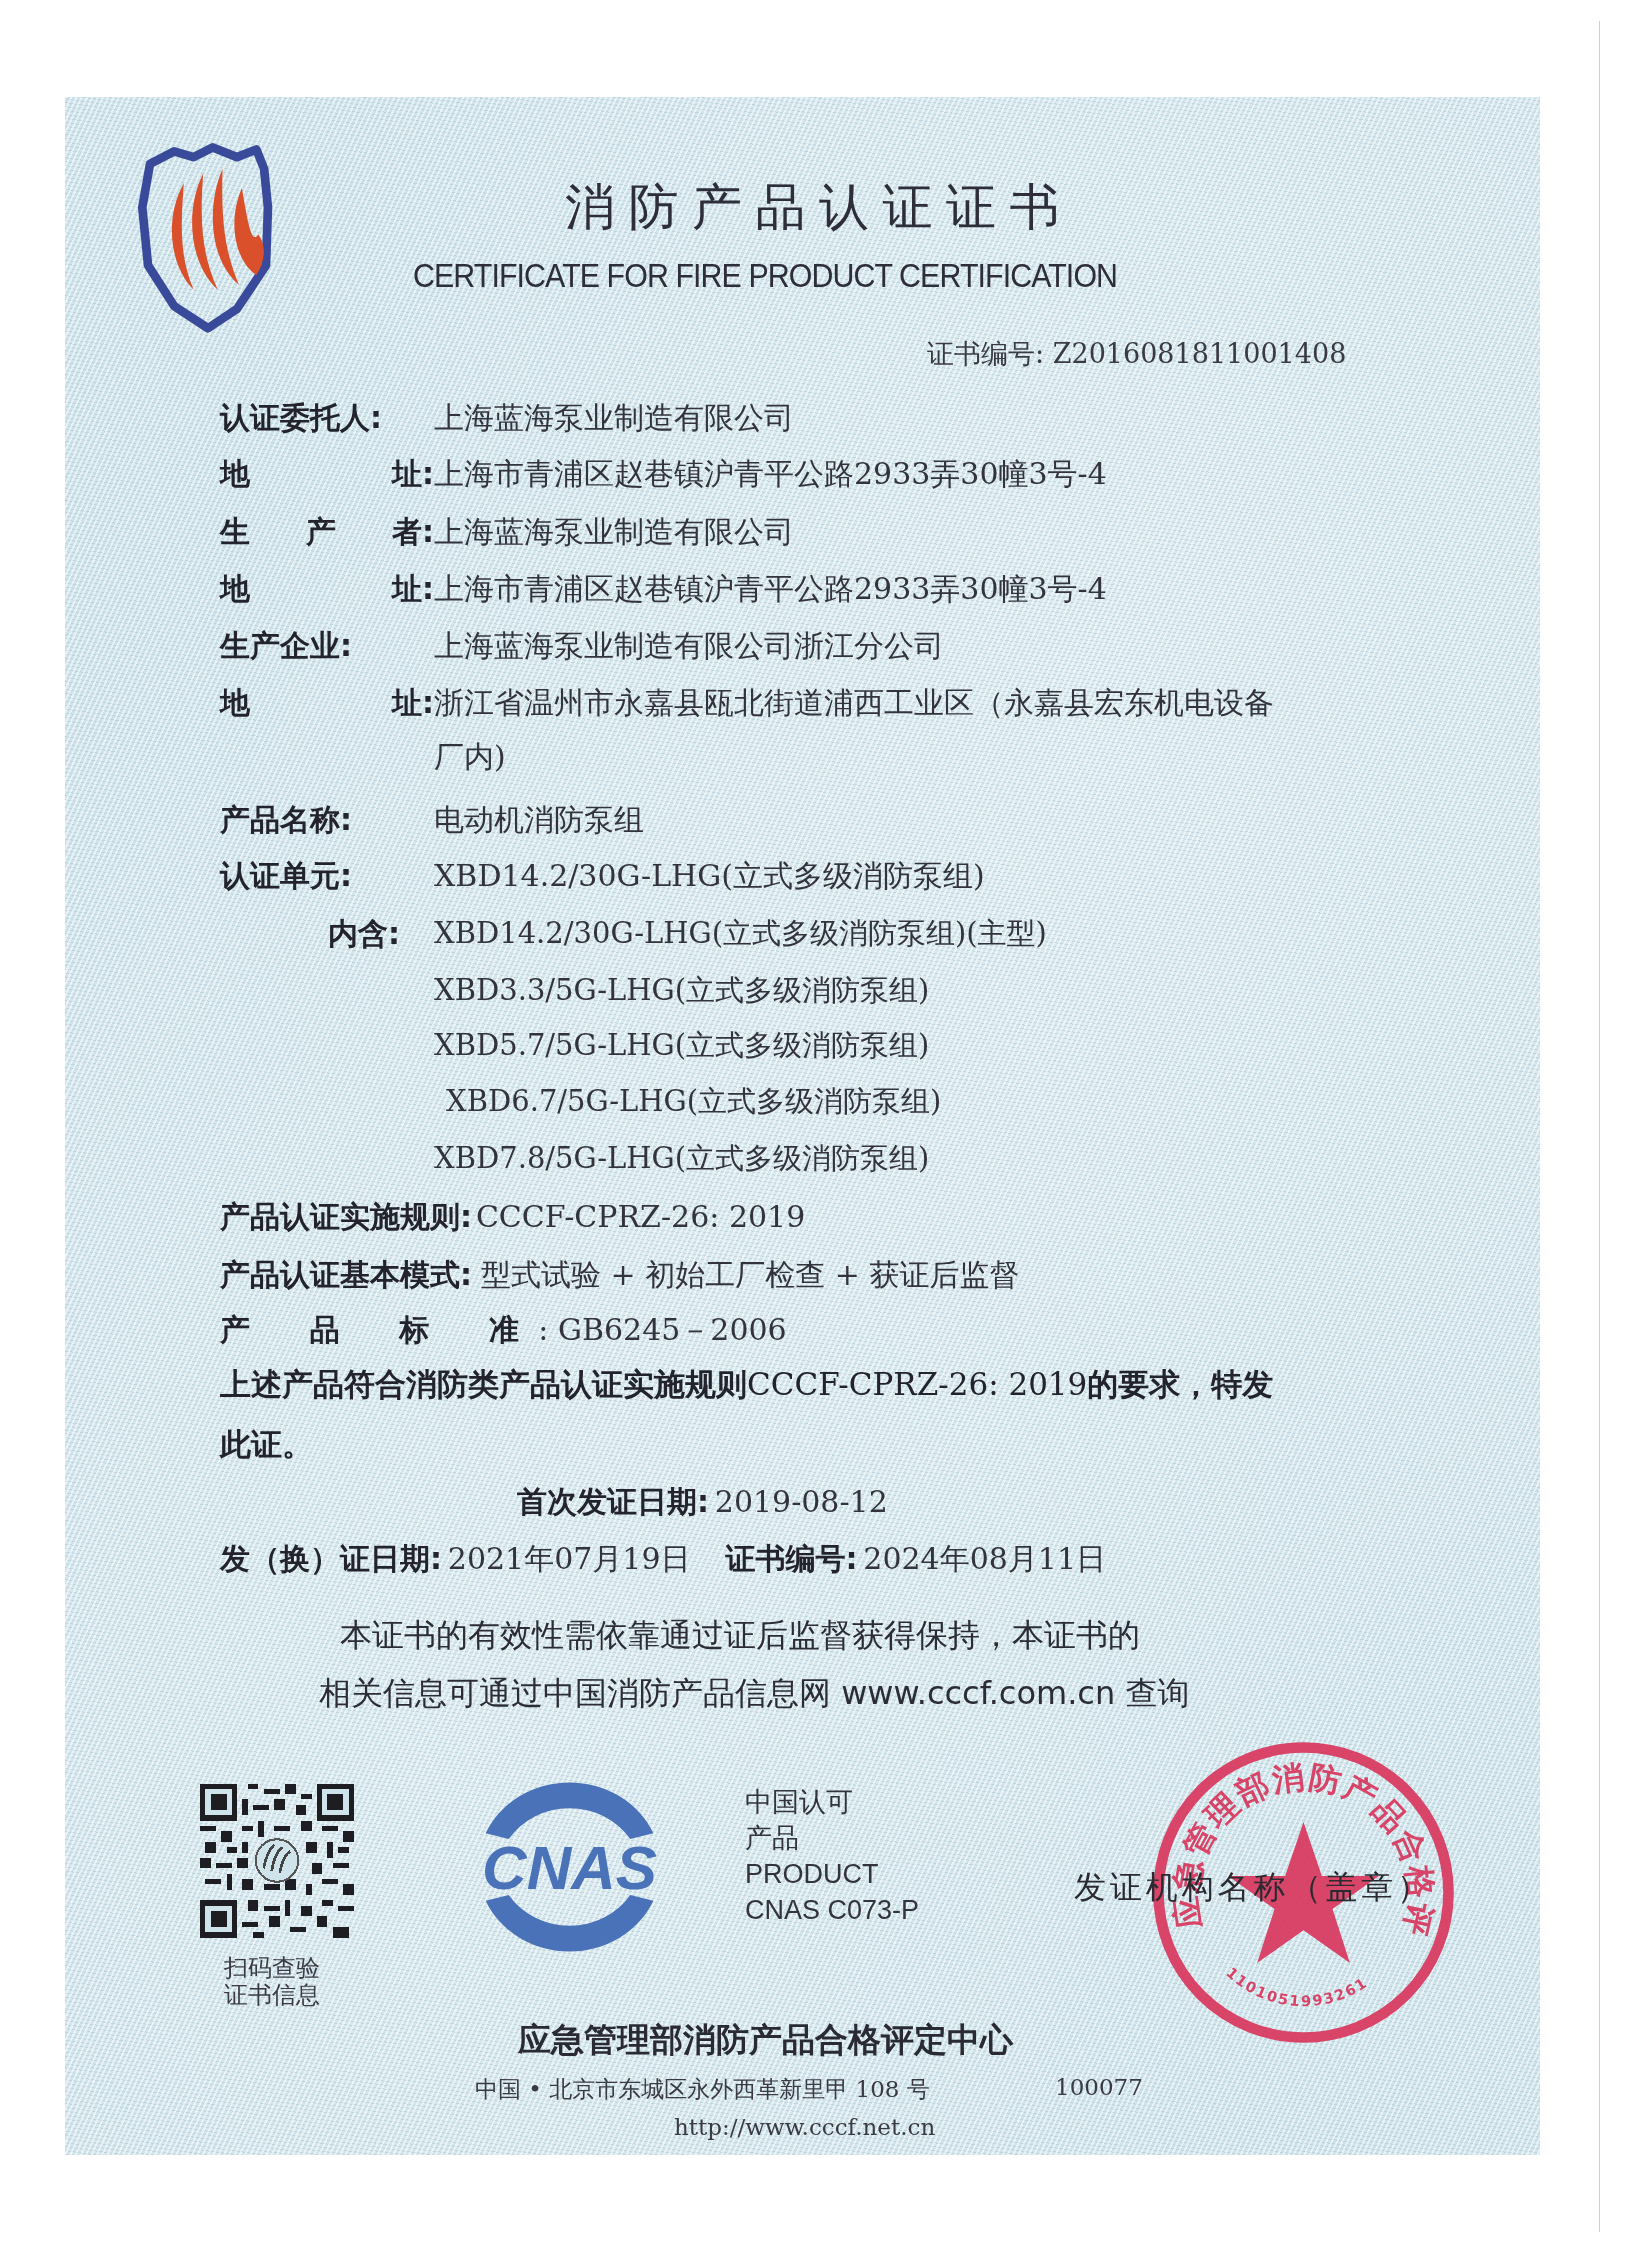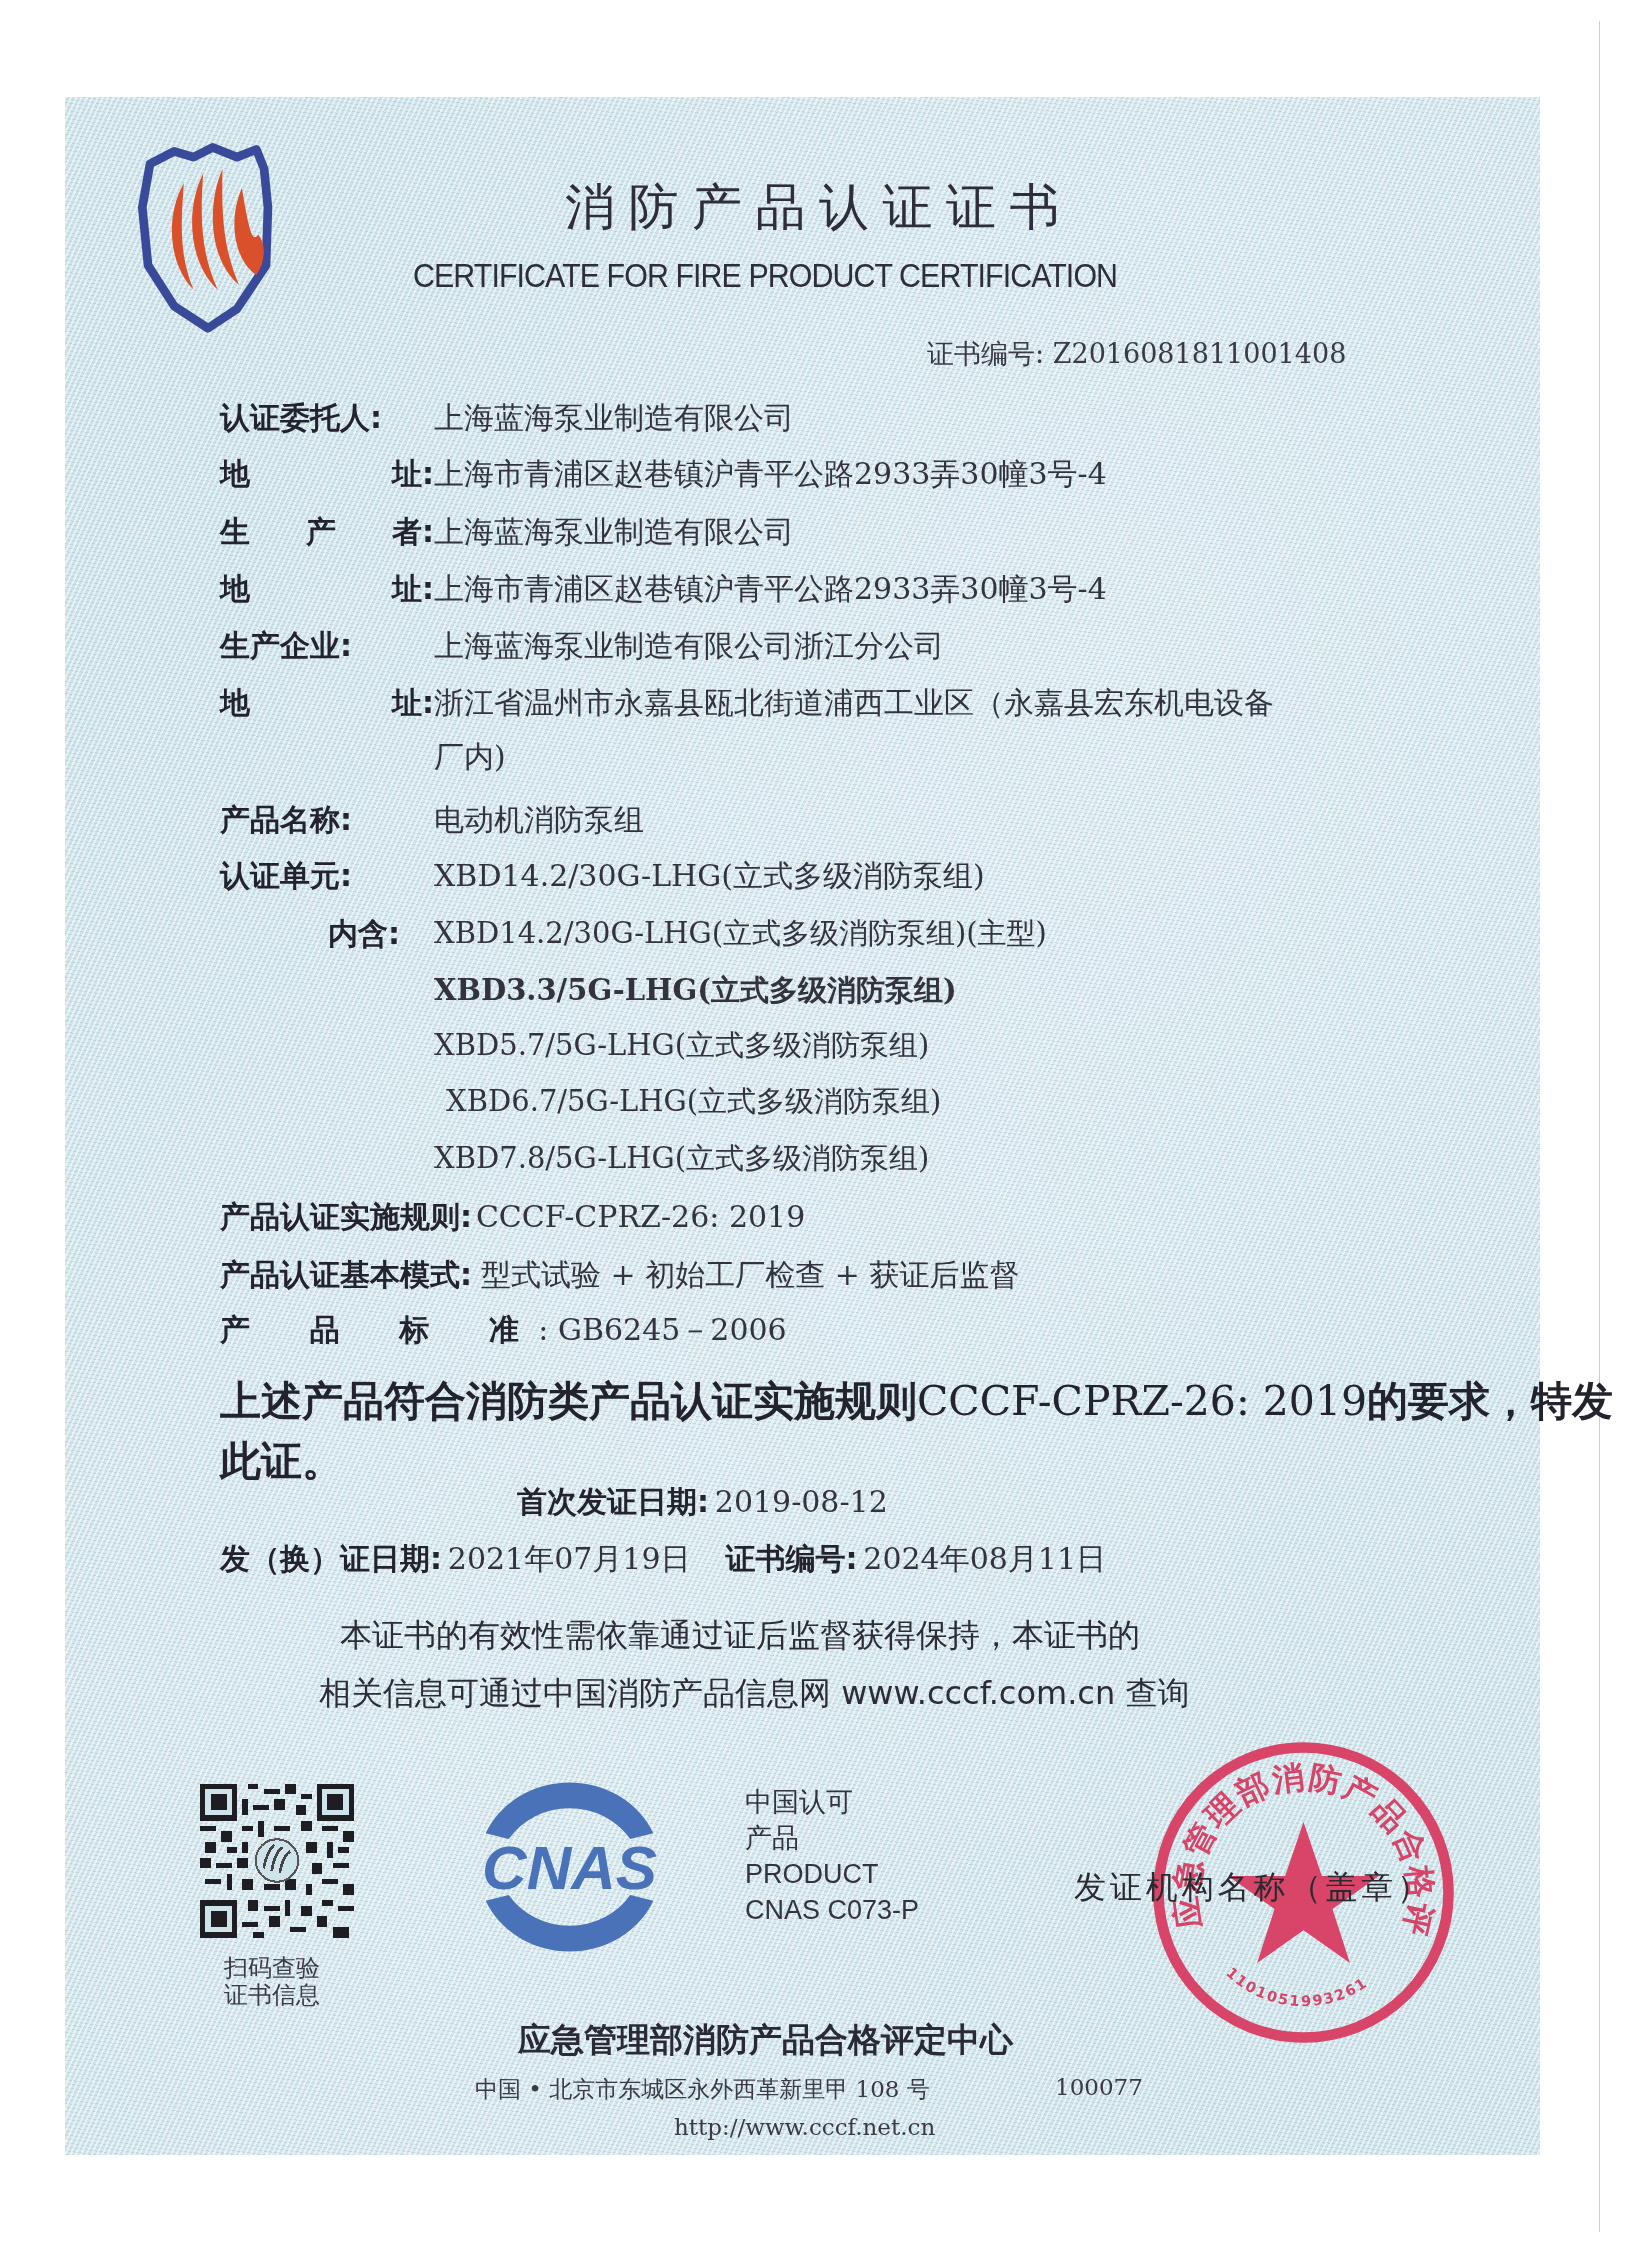--- a/index.html
+++ b/index.html
@@ -20,21 +20,21 @@
     font-size:50px;letter-spacing:13.5px;color:#2e2e3a;}
   .title-en{left:413px;top:257px;font-family:"Liberation Sans","DejaVu Sans",sans-serif;
     font-size:33px;letter-spacing:-1px;color:#2e2e3a;transform:scaleX(0.92);transform-origin:left;}
   .cert-no{left:927px;top:336px;font-size:27px;color:#3a3a44;}
   .row{left:220px;font-size:30px;line-height:39px;}
   .lbl{display:inline-block;font-family:"DejaVu Sans","Liberation Sans",sans-serif;font-weight:bold;color:#23232d;}
   .val{display:inline-block;color:#33333d;}
   .lbl-w{width:214px;}
   .spread{display:inline-flex;justify-content:space-between;}
   .sub{left:434px;font-size:29px;line-height:39px;color:#33333d;}
-  .stmt{left:220px;font-family:"DejaVu Sans","Liberation Sans",sans-serif;font-weight:bold;font-size:41px;color:#23232d;margin-top:10px;}
+  .stmt{left:220px;font-family:"DejaVu Sans","Liberation Sans",sans-serif;font-weight:bold;font-size:31px;color:#23232d;}
   .stmt .mono{font-family:"DejaVu Serif","Liberation Serif",serif;font-weight:normal;}
   .note{font-family:"DejaVu Sans","Liberation Sans",sans-serif;font-size:32px;color:#2c2c36;}
   .qr{left:200px;top:1781px;width:154px;height:159px;}
   .qr-cap{left:224px;top:1955px;font-size:24px;line-height:27px;color:#3a3a44;text-align:center;}
   .cnas-logo{left:449px;top:1777px;width:241px;height:179px;}
   .cnas-text{left:745px;top:1784px;font-family:"Liberation Sans","DejaVu Sans",sans-serif;font-size:27px;line-height:36px;color:#33333d;}
   .stamp{left:1144px;top:1733px;width:319px;height:319px;}
   .issuer{left:1074px;top:1866px;font-size:32px;letter-spacing:3.9px;color:#2a2a30;}
   .org{left:518px;top:2018px;font-family:"DejaVu Sans","Liberation Sans",sans-serif;font-weight:bold;font-size:33px;color:#2a2a34;}
   .org-addr{left:475px;top:2074px;font-size:23px;color:#3a3a44;}
@@ -102,21 +102,21 @@
   <span class="lbl lbl-w">产品名称:</span><span class="val">电动机消防泵组</span>
 </div>
 <div class="abs row" style="top:856px;">
   <span class="lbl lbl-w">认证单元:</span><span class="val">XBD14.2/30G-LHG(立式多级消防泵组)</span>
 </div>
 
 <div class="abs row" style="top:914px;left:328px;">
   <span class="lbl">内含:</span>
 </div>
 <div class="abs sub" style="top:914px;">XBD14.2/30G-LHG(立式多级消防泵组)(主型)</div>
-<div class="abs sub" style="top:971px;font-weight:bold;">XBD3.3/5G-LHG(立式多级消防泵组)</div>
+<div class="abs sub" style="top:971px;">XBD3.3/5G-LHG(立式多级消防泵组)</div>
 <div class="abs sub" style="top:1026px;">XBD5.7/5G-LHG(立式多级消防泵组)</div>
 <div class="abs sub" style="top:1082px;padding-left:12px;">XBD6.7/5G-LHG(立式多级消防泵组)</div>
 <div class="abs sub" style="top:1139px;">XBD7.8/5G-LHG(立式多级消防泵组)</div>
 
 <div class="abs row" style="top:1197px;">
   <span class="lbl">产品认证实施规则:</span><span class="val" style="margin-left:3.9px;">CCCF-CPRZ-26: 2019</span>
 </div>
 <div class="abs row" style="top:1255px;">
   <span class="lbl">产品认证基本模式:</span><span class="val" style="margin-left:9px;">型式试验 + 初始工厂检查 + 获证后监督</span>
 </div>

